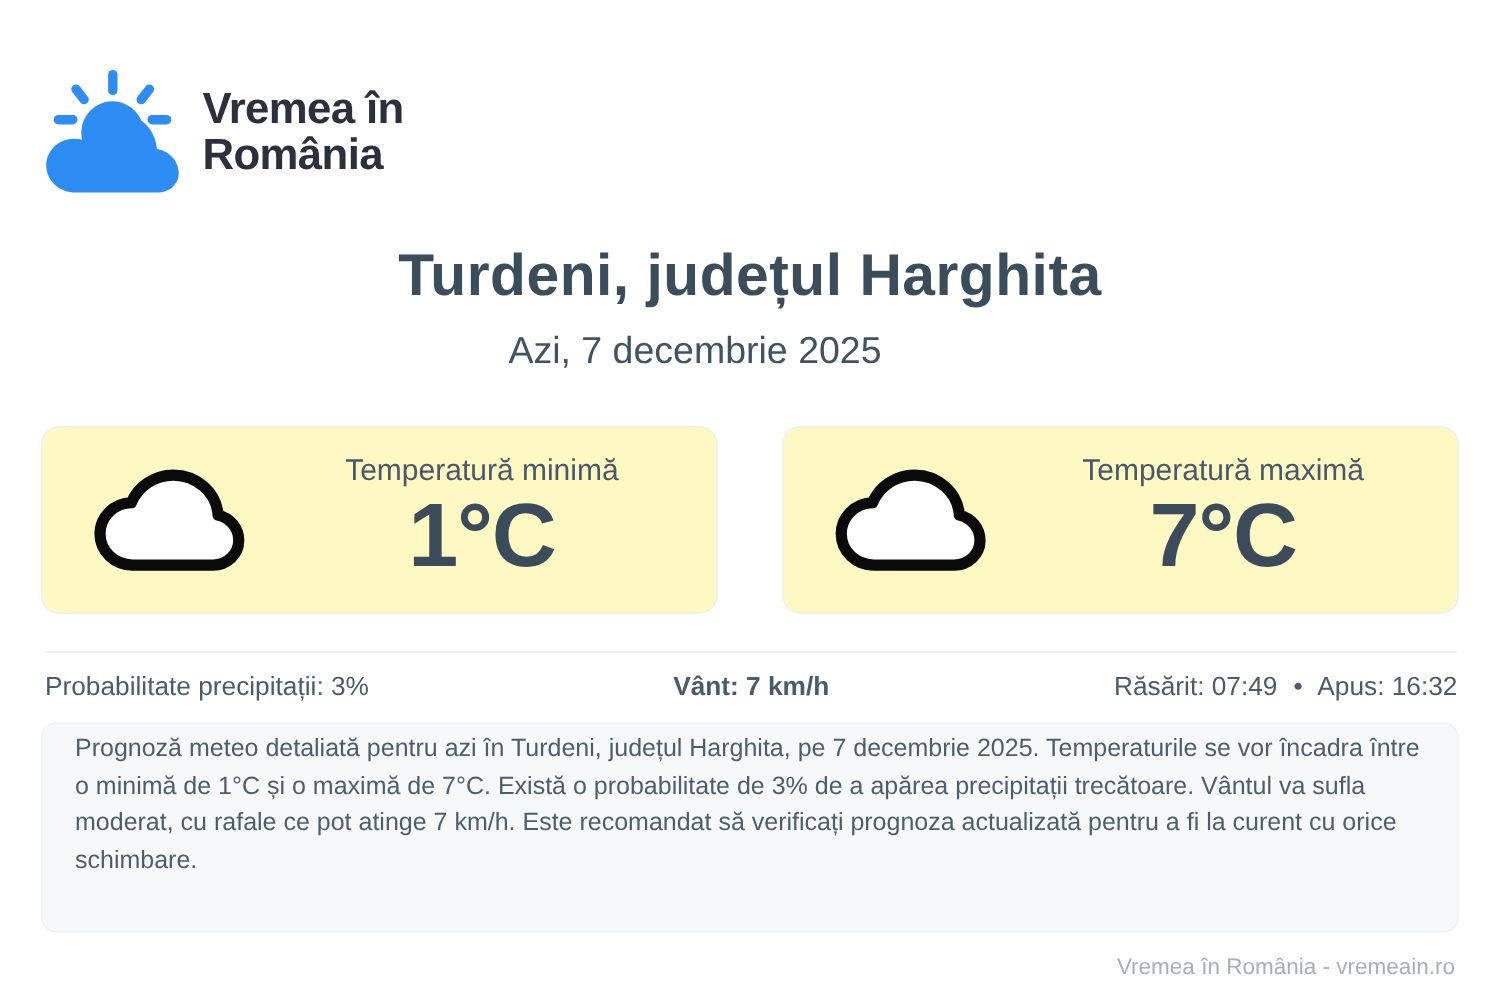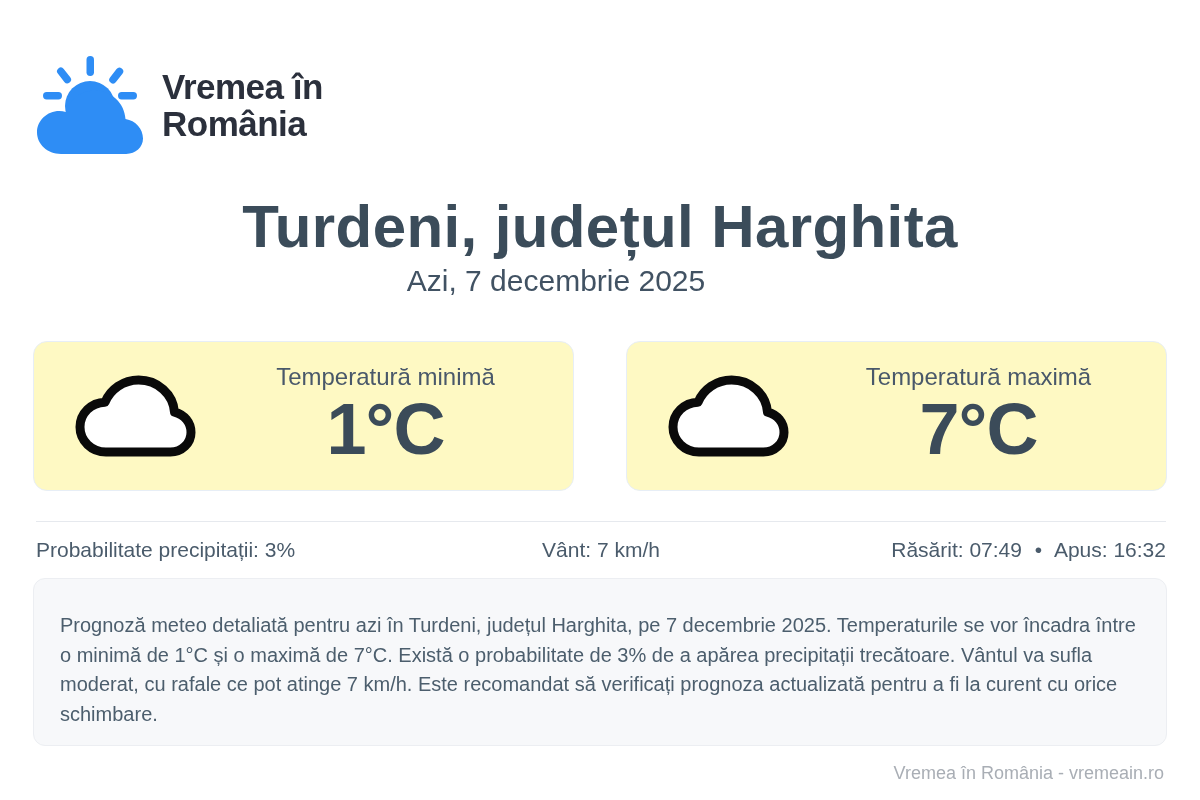--- a/index.html
+++ b/index.html
@@ -43,21 +43,21 @@
     white-space: pre-line;
   }
 
   
   .title {
     position: absolute;
     left: 0;
     top: 192px;
     width: 1200px;
     text-align: center;
-    font-size: 60px;
+    font-size: 47px;
     font-weight: 700;
     color: #3b4c5a;
     letter-spacing: 0.4px;
   }
   .subtitle {
     position: absolute;
     left: 0;
     top: 264px;
     width: 1112px;
     text-align: center;
@@ -126,35 +126,35 @@
     position: absolute;
     left: 36px;
     top: 538px;
     width: 1130px;
     display: flex;
     align-items: baseline;
     font-size: 21px;
     color: #4a5b6b;
   }
   .stat-precip { flex: 0 0 33%; text-align: left; }
-  .stat-wind   { flex: 0 0 34%; text-align: center; }
+  .stat-wind   { flex: 0 0 34%; text-align: center; font-weight: bold; }
   .stat-sun    { flex: 0 0 33%; text-align: right; }
   .sun-sep { padding: 0 7px; color: #4a5b6b; }
 
   
   .desc-box {
     position: absolute;
     left: 33px;
     top: 578px;
     width: 1134px;
     height: 168px;
     background: #f7f8fa;
     border: 1px solid #eceef2;
     border-radius: 12px;
-    padding: 32px 26px;
+    padding: 6px 26px;
   }
   .desc-text {
     font-size: 20px;
     line-height: 1.48;
     color: #4c5e6d;
   }
 
   
   .footer {
     position: absolute;

